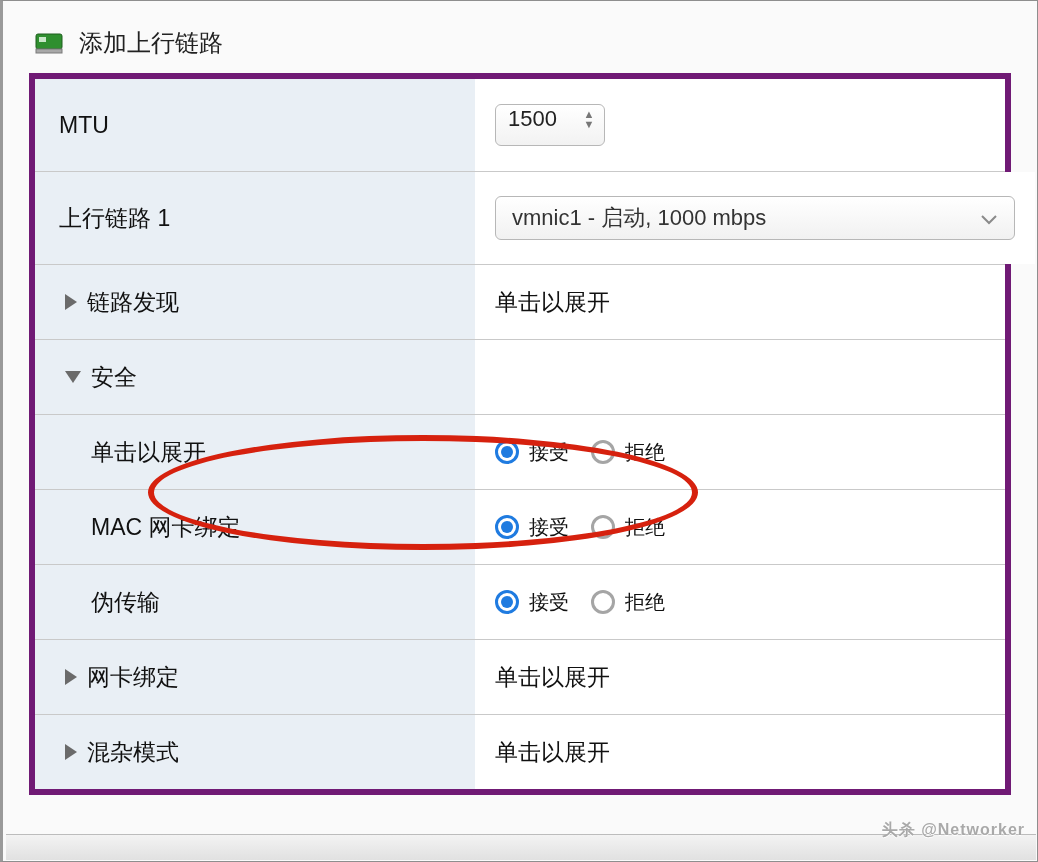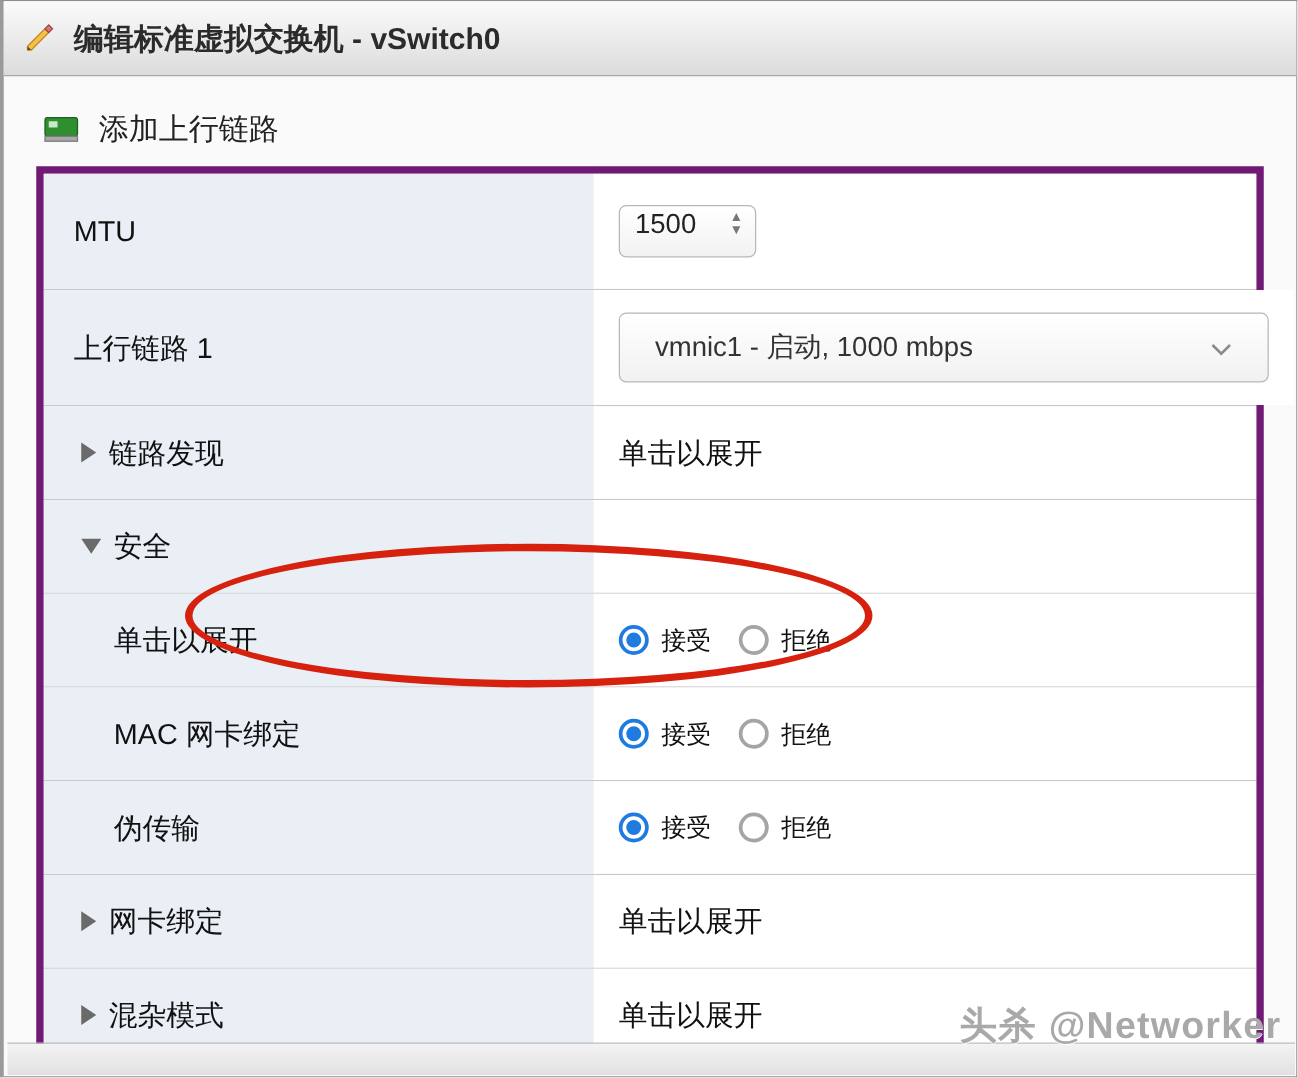--- a/index.html
+++ b/index.html
@@ -20,46 +20,36 @@
   .cell-r{flex:1;background:#fff;display:flex;align-items:center;padding:0 20px;}
   .indent1{padding-left:24px;}
   .indent2{padding-left:56px;}
   .tw{display:inline-flex;align-items:center;gap:10px;margin-left:12px;}
   .tw .tri{width:0;height:0;border-style:solid;}
   .tw.closed .tri{border-width:8px 0 8px 12px;border-color:transparent transparent transparent #6a6a6a;}
   .tw.open .tri{border-width:12px 8px 0 8px;border-color:#6a6a6a transparent transparent transparent;}
   .num-input{width:110px;height:42px;border:1px solid #b7b7b7;border-radius:6px;background:linear-gradient(#ffffff,#f2f2f2);display:flex;align-items:center;padding:0 8px 12px 12px;gap:8px;font-size:22px;color:#222;}
   .num-input .spin{margin-left:auto;display:flex;flex-direction:column;gap:0px;}
   .num-input .spin .arr{width:14px;height:10px;display:flex;align-items:center;justify-content:center;color:#777;font-size:11px;line-height:1;}
-  .select{width:520px;height:56px;border:1px solid #b7b7b7;border-radius:6px;background:linear-gradient(#ffffff,#f1f1f1);display:flex;align-items:center;padding:0 28px;font-size:22px;color:#333;}
+  .select{width:520px;height:44px;border:1px solid #b7b7b7;border-radius:6px;background:linear-gradient(#ffffff,#f1f1f1);display:flex;align-items:center;padding:0 16px;font-size:22px;color:#333;}
   .select .chev{margin-left:auto;color:#888;}
   .radio-group{display:flex;align-items:center;gap:22px;}
   .radio{display:flex;align-items:center;gap:10px;font-size:20px;}
   .radio .ring{width:24px;height:24px;border:3px solid #a5a5a5;border-radius:50%;display:flex;align-items:center;justify-content:center;}
   .radio.sel .ring{border-color:#1f7be0;}
   .radio.sel .ring .dot{width:12px;height:12px;background:#1f7be0;border-radius:50%;}
   .toolstrip{height:26px;background:linear-gradient(#f3f3f3,#e1e1e1);border-top:1px solid #bcbcbc;position:absolute;left:3px;right:1px;bottom:1px;}
   .annot{border:6px solid #d6210e;border-radius:50%;position:absolute;width:550px;height:115px;left:145px;top:434px;pointer-events:none;}
-  .watermark{position:absolute;right:12px;bottom:20px;font-size:30px;font-weight:600;color:#a9a9a9;letter-spacing:1px;text-shadow:0 1px 0 #fff;}
+  .watermark{position:absolute;right:12px;bottom:20px;font-size:16px;font-weight:600;color:#a9a9a9;letter-spacing:1px;text-shadow:0 1px 0 #fff;}
 </style>
 </head>
 <body>
 
 <div class="window">
 
-  <div class="titlebar">
-    <span class="pencil-icon">
-      <svg width="26" height="26" viewBox="0 0 26 26">
-        <polygon points="3,22 6,22 20,8 17,5 3,19" fill="#f6c14a" stroke="#c08a1e" stroke-width="1"></polygon>
-        <polygon points="17,5 20,8 23,5 20,2" fill="#d67a7a" stroke="#a04848"></polygon>
-        <polygon points="3,22 3,19 6,22" fill="#5a4632"></polygon>
-      </svg>
-    </span>
-    <span class="title">编辑标准虚拟交换机 - vSwitch0</span>
-  </div>
 
   <div class="content">
     <div class="section-head">
       <span class="nic-icon">
         <svg width="30" height="24" viewBox="0 0 30 24">
           <rect x="1" y="3" width="26" height="15" rx="2" fill="#2f8f2f" stroke="#1e5e1e"></rect>
           <rect x="4" y="6" width="7" height="5" fill="#c9e7c9"></rect>
           <rect x="1" y="18" width="26" height="4" fill="#a8a8a8" stroke="#7a7a7a"></rect>
         </svg>
       </span>

